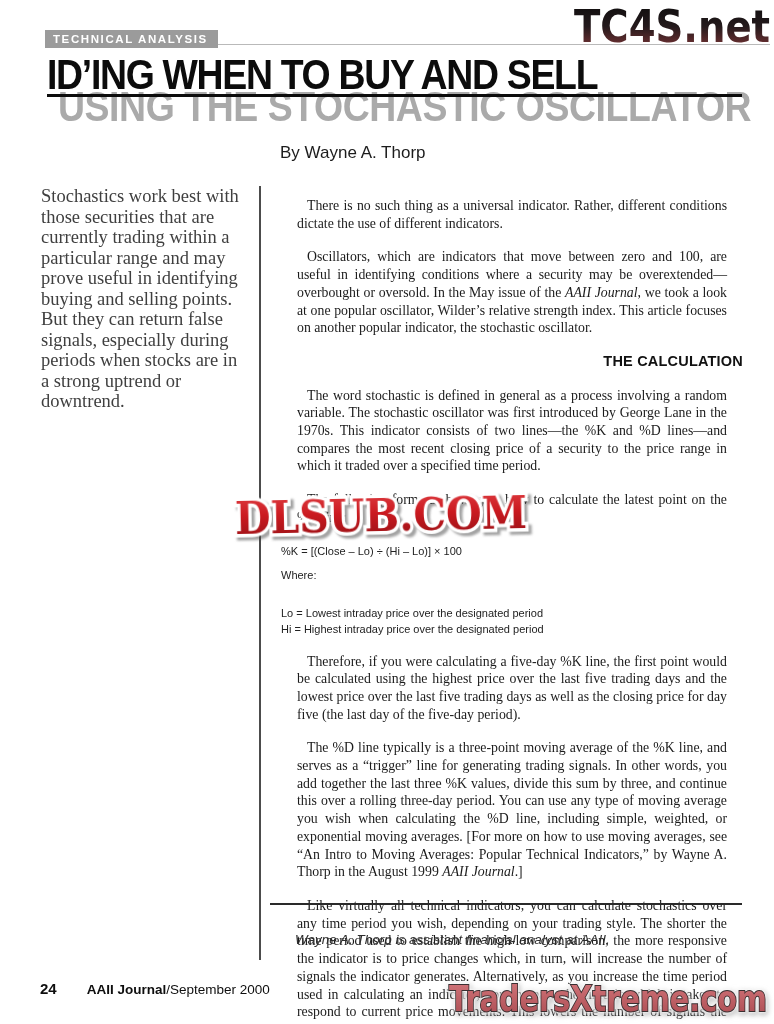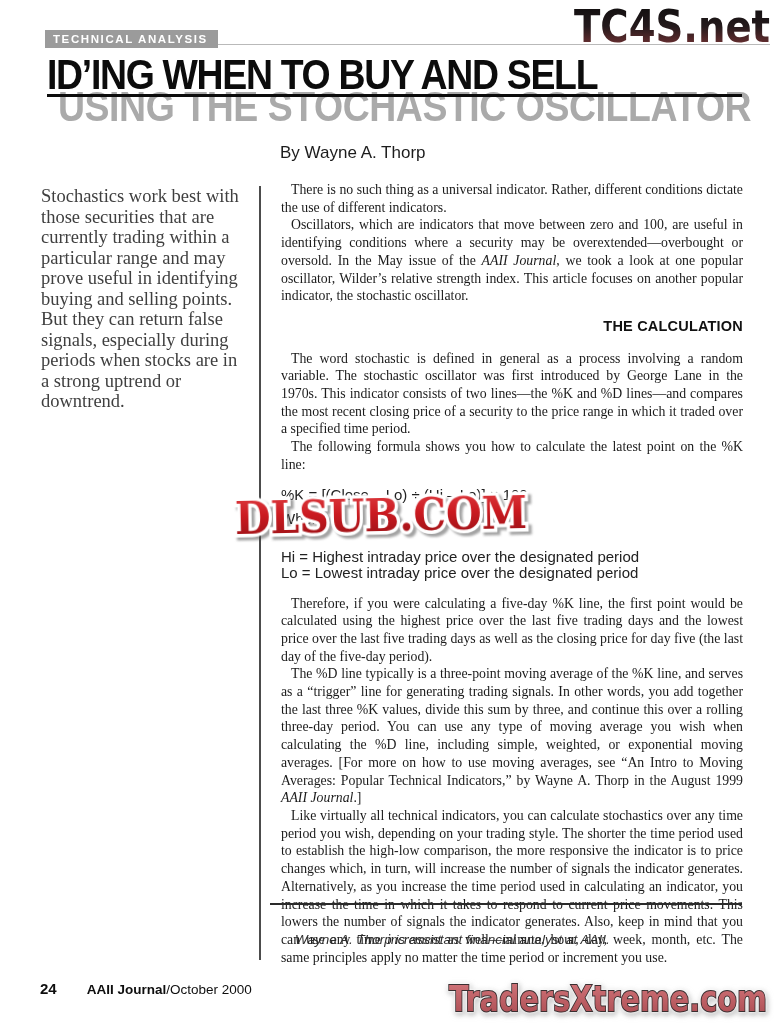--- a/index.html
+++ b/index.html
@@ -41,29 +41,29 @@
     position:absolute; top:186px; left:41px; width:198px;
     font-family:Liberation Serif, serif; font-size:18.5px;
     line-height:20.5px; color:#3f3f3f;
   }
   .vrule { position:absolute; left:259px; top:186px; width:2px; height:774px; background:#4c4c4c; }
   
   .main {
     position:absolute; left:281px; top:181px; width:462px;
     font-size:13.8px; line-height:17.7px; text-align:justify;
   }
-  .main p { margin:0; text-indent:10px; }
+  .main p { margin:16px; text-indent:10px; }
   .main i { font-style:italic; }
   .section-heading {
     font-family:"Liberation Sans", sans-serif; font-weight:bold;
     font-size:14.5px; letter-spacing:.2px; color:#111;
     margin:13px 0 14px 0; text-align:right;
   }
   .formula {
-    font-family:"Liberation Sans", sans-serif; font-size:15px;
+    font-family:"Liberation Sans", sans-serif; font-size:11px;
     line-height:16px; color:#222; text-align:left; margin:13px 0 14px 0;
   }
   .formula-eq { margin-bottom:8px; }
   .formula-where { margin-bottom:22px; }
   
   .foot-rule { position:absolute; left:270px; top:903px; width:472px; height:2px; background:#2a2a2a; }
   .footnote {
     position:absolute; left:295px; top:930px;
     font-family:"Liberation Sans", sans-serif; font-style:italic;
     font-size:13.5px; line-height:20px; color:#2e2e2e;
@@ -114,22 +114,22 @@
     <p><span>Oscillators, which are indicators that move between zero and 100, are useful in identifying conditions where a security may be overextended—overbought or oversold. In the May issue of the </span><i>AAII Journal</i><span>, we took a look at one popular oscillator, Wilder’s relative strength index. This article focuses on another popular indicator, the stochastic oscillator.</span></p>
 
     <div class="section-heading">THE CALCULATION</div>
 
     <p>The word stochastic is defined in general as a process involving a random variable. The stochastic oscillator was first introduced by George Lane in the 1970s. This indicator consists of two lines—the %K and %D lines—and compares the most recent closing price of a security to the price range in which it traded over a specified time period.</p>
     <p>The following formula shows you how to calculate the latest point on the %K line:</p>
 
     <div class="formula">
       <div class="formula-eq">%K = [(Close – Lo) ÷ (Hi – Lo)] × 100</div>
       <div class="formula-where">Where:</div>
+      <div>Lo = Lowest intraday price over the designated period</div>
       <div>Hi = Highest intraday price over the designated period</div>
-      <div>Lo = Lowest intraday price over the designated period</div>
     </div>
 
     <p>Therefore, if you were calculating a five-day %K line, the first point would be calculated using the highest price over the last five trading days and the lowest price over the last five trading days as well as the closing price for day five (the last day of the five-day period).</p>
     <p><span>The %D line typically is a three-point moving average of the %K line, and serves as a “trigger” line for generating trading signals. In other words, you add together the last three %K values, divide this sum by three, and continue this over a rolling three-day period. You can use any type of moving average you wish when calculating the %D line, including simple, weighted, or exponential moving averages. [For more on how to use moving averages, see “An Intro to Moving Averages: Popular Technical Indicators,” by Wayne A. Thorp in the August 1999 </span><i>AAII Journal</i><span>.]</span></p>
     <p><span>Like virtually all technical indicators, you can calculate stochastics over any time period you wish, depending on your trading style. The shorter the time period used to establish the high-low comparison, the more responsive the indicator is to price changes which, in turn, will increase the number of signals the indicator generates. Alternatively, as you increase the time period used in calculating an indicator, you increase the time in which it takes to respond to current price movements. This lowers the number of signals the indicator generates. Also, keep in mind that you can use any time </span><i>increment</i><span> as well—minute, hour, day, week, month, etc. The same principles apply no matter the time period or increment you use.</span></p>
   </div>
 
   <div class="wm-dlsub">
     <svg width="306" height="64" xmlns="http://www.w3.org/2000/svg">
       <defs>
@@ -142,21 +142,21 @@
       <text x="7" y="47" font-family="DejaVu Serif, serif" font-weight="bold" font-size="45" fill="url(#dlgrad)" stroke="#ffffff" stroke-width="7" paint-order="stroke" textLength="292" lengthAdjust="spacingAndGlyphs">DLSUB.COM</text>
     </svg>
   </div>
 
   <div class="foot-rule"></div>
   <div class="footnote">
     <div>Wayne A. Thorp is assistant financial analyst at AAII.</div>
   </div>
 
   <div class="footer">
-    <span class="pagenum">24</span><span class="jbold">AAII Journal</span><span class="jrest">/October 2000</span>
+    <span class="pagenum">24</span><span class="jbold">AAII Journal</span><span class="jrest">/September 2000</span>
   </div>
 
   <div class="wm-traders">
     <svg width="326" height="48" xmlns="http://www.w3.org/2000/svg">
       <defs>
         <linearGradient id="trgrad" x1="0" y1="0" x2="0" y2="1">
           <stop offset="0" stop-color="#d4777c"></stop>
           <stop offset="1" stop-color="#a94a50"></stop>
         </linearGradient>
       </defs>

